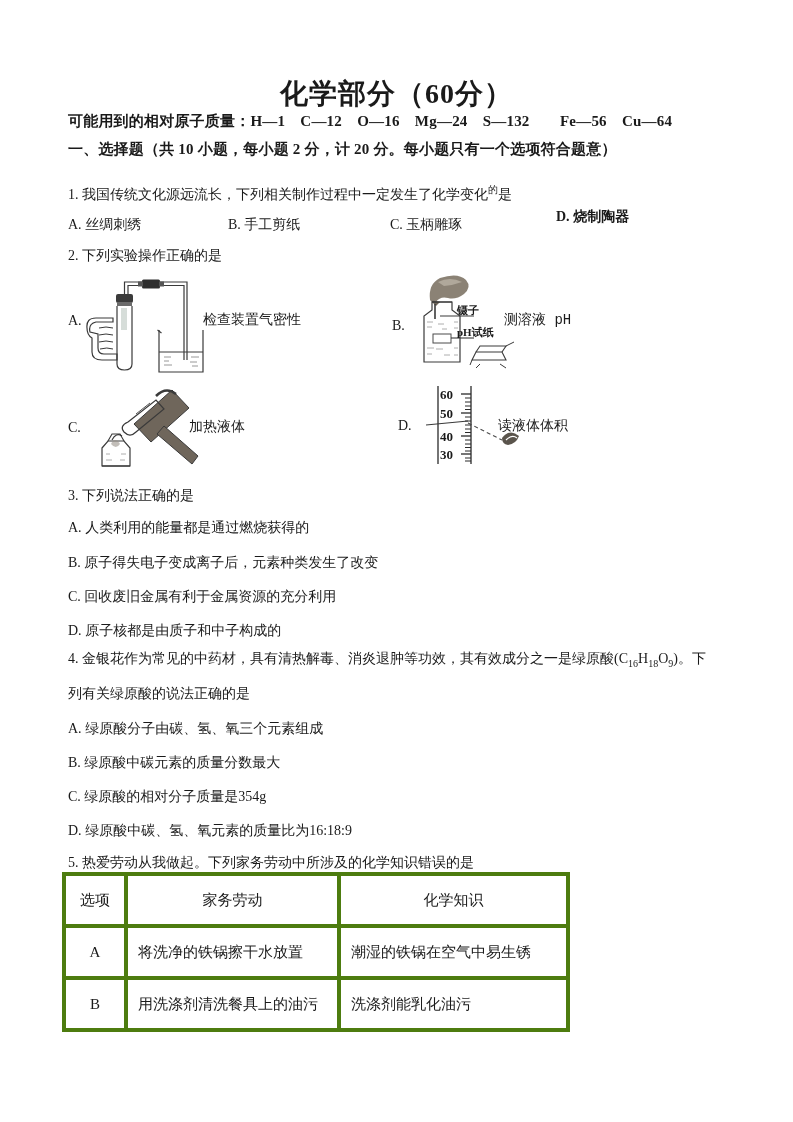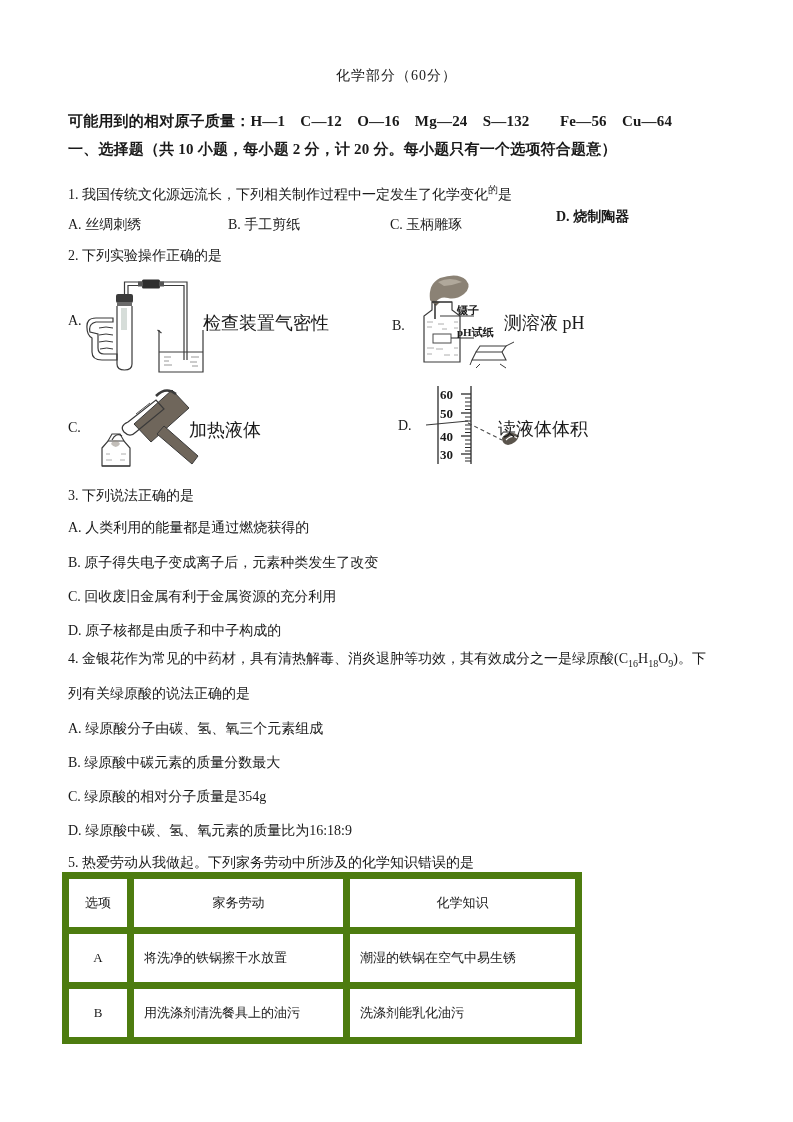--- a/index.html
+++ b/index.html
@@ -19,24 +19,24 @@
     position: relative;
     width: 793px;
     height: 1122px;
     padding: 0;
     box-sizing: border-box;
   }
 
   
   .doc-title {
     text-align: center;
-    font-size: 14px;
-    font-weight: normal;
+    font-size: 28px;
+    font-weight: bold;
     letter-spacing: 1px;
-    margin: 5px;
+    margin: 13px;
     position: absolute;
     left: 0; right: 0;
     top: 62px;
   }
 
   
   .line {
     position: absolute;
     font-size: 14.5px;
     line-height: 1.5;
@@ -65,41 +65,42 @@
     font-family: "Liberation Serif", serif;
   }
 
   
   .opt-marker {
     position: absolute;
     font-size: 14px;
   }
   .opt-caption {
     position: absolute;
-    font-size: 18px;
+    font-size: 14px;
     white-space: nowrap;
+    font-family: Liberation Mono, monospace;
   }
   .fig {
     position: absolute;
     font-weight: bold;
   }
 
   
   .htable {
     position: absolute;
     border-collapse: collapse;
     font-size: 13px;
     table-layout: fixed;
   }
   .htable td {
-    border: 7px solid #4d7c0f;
+    border: 4px solid #4d7c0f;
     padding: 4px 6px;
     vertical-align: middle;
     text-align: center;
-    font-size: 13px;
+    font-size: 15px;
     height: 40px;
   }
   .htable td.wide {
     text-align: left;
     padding-left: 10px;
   }
   .htable td.head {
     text-align: center;
   }
   .col-opt { width: 46px; }

